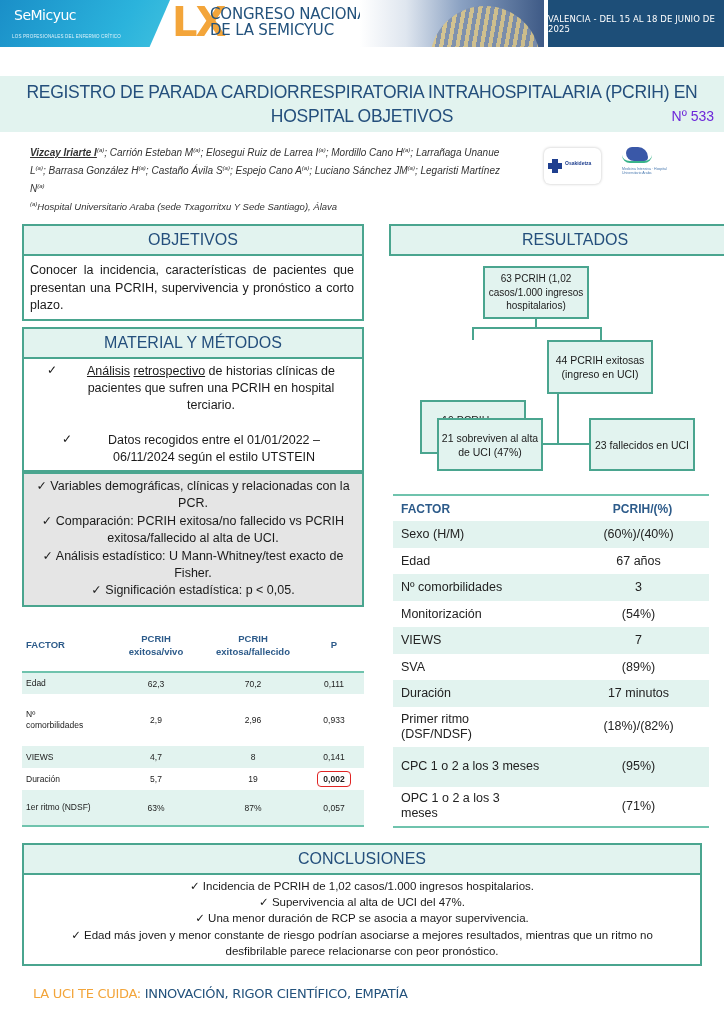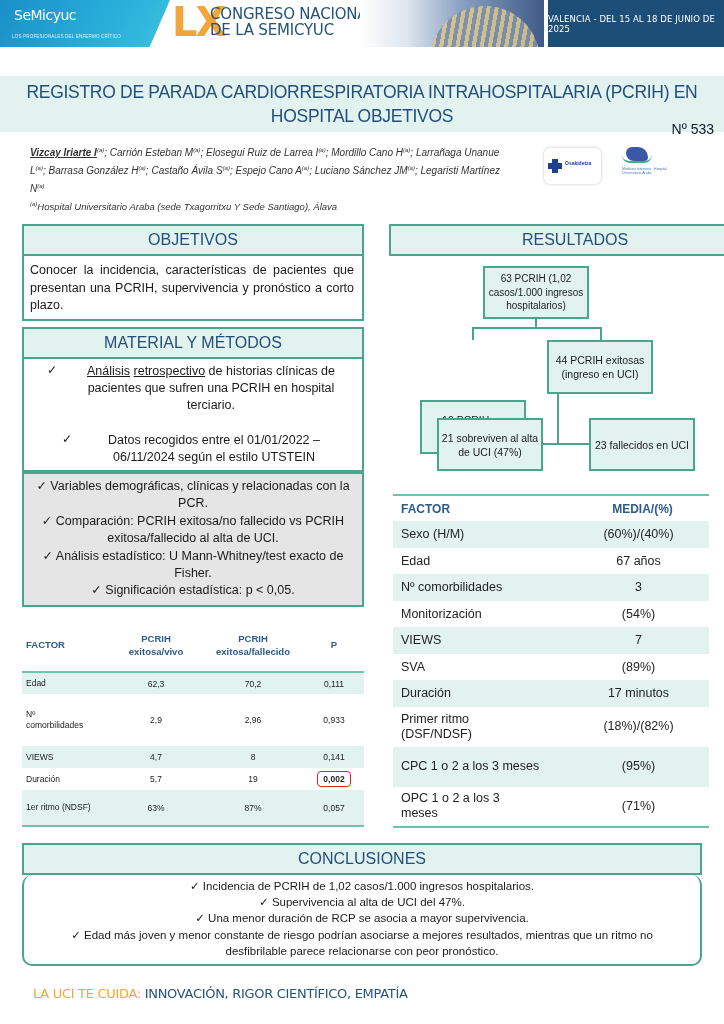--- a/index.html
+++ b/index.html
@@ -14,21 +14,21 @@
   .banner-mid { flex: 1; position: relative; background: #ffffff; }
   .lx { position: absolute; left: 2px; top: 2px; font-size: 40px; font-weight: bold; color: #f3a53a; font-family: "DejaVu Sans", sans-serif; letter-spacing: -2px; line-height: 40px; }
   .congreso { position: absolute; left: 40px; top: 6px; font-size: 15px; line-height: 16px; color: #23527c; font-family: "DejaVu Sans", sans-serif; letter-spacing: -0.2px; }
   .banner-photo { position: absolute; left: 190px; top: 0; width: 184px; height: 47px; background: linear-gradient(90deg, #ffffff 0%, #dfe6ef 25%, #8aa1c2 55%, #3e5a86 100%); overflow: hidden; }
   .dome { position: absolute; left: 70px; top: 6px; width: 110px; height: 70px; border-radius: 60px 60px 0 0; background: repeating-linear-gradient(100deg, #d9c58a 0 4px, #7d8fab 4px 8px); opacity: 0.9; }
   .banner-right { width: 176px; background: #1d4e78; color: #ffffff; display: flex; align-items: center; justify-content: center; font-size: 8.5px; letter-spacing: 0.1px; font-family: "DejaVu Sans", sans-serif; }
 
   
   .title-band { position: absolute; left: 0; top: 76px; width: 724px; height: 56px; background: #e2f3ef; }
   .title { position: absolute; left: 10px; top: 80px; width: 704px; text-align: center; color: #244f7c; font-size: 17.5px; line-height: 24px; letter-spacing: -0.3px; }
-  .num { position: absolute; right: 10px; top: 108px; color: #0f172a; font-size: 14px; margin-top: 13px; }
+  .num { position: absolute; right: 10px; top: 108px; color: #6d28d9; font-size: 14px; }
 
   
   .authors { position: absolute; left: 30px; top: 143px; width: 470px; font-size: 10px; line-height: 14.5px; font-style: italic; color: #333; }
   .authors .first { font-weight: bold; text-decoration: underline; }
   .authors sup { font-size: 6px; }
   .affil { position: absolute; left: 30px; top: 201px; font-size: 9.5px; font-style: italic; color: #333; }
   .affil sup { font-size: 6px; }
 
   .logo-osak { position: absolute; left: 544px; top: 148px; width: 57px; height: 36px; background: #fff; border-radius: 6px; box-shadow: 0 0 3px rgba(0,0,0,0.25); display: flex; align-items: center; padding-left: 4px; }
   .osak-cross { width: 14px; height: 14px; position: relative; }
@@ -255,21 +255,21 @@
 <div class="fbox" style="left:589px; top:418px; width:106px; height:53px;">23 fallecidos en UCI</div>
 
 <table class="rtable">
   <colgroup>
       <col style="width:175px">
       <col style="width:141px">
     </colgroup>
   <tbody>
       <tr class="top">
     <th>FACTOR</th>
-    <th class="v">MEDIA/(%)</th>
+    <th class="v">PCRIH/(%)</th>
   </tr>
   <tr class="shade">
         <td>Sexo (H/M)</td>
         <td class="v">(60%)/(40%)</td>
       </tr>
   <tr>
         <td>Edad</td>
         <td class="v">67 años</td>
       </tr>
   <tr class="shade">
@@ -307,21 +307,21 @@
         <td>
           <div>OPC 1 o 2 a los 3</div>
           <div>meses</div>
         </td>
         <td class="v">(71%)</td>
       </tr>
 </tbody>
   </table>
 
 <div class="sec-head" style="left:22px; top:843px; width:680px; height:32px;">CONCLUSIONES</div>
-<div class="sec-body conc-body" style="left:22px; top:875px; width:680px; height:91px; padding:3px 20px 0 20px;border-radius:10px;">
+<div class="sec-body conc-body" style="left:22px; top:875px; width:680px; height:91px; padding:3px 20px 0 20px;">
   <p>✓    Incidencia de PCRIH de 1,02 casos/1.000 ingresos hospitalarios.</p>
   <p>✓    Supervivencia al alta de UCI del 47%.</p>
   <p>✓    Una menor duración de RCP se asocia a mayor supervivencia.</p>
   <p>✓    Edad más joven y menor constante de riesgo podrían asociarse a mejores resultados, mientras que un ritmo no desfibrilable parece relacionarse con peor pronóstico.</p>
 </div>
 
 <div class="footer">
   <span class="a">LA UCI TE CUIDA:</span><span class="b"> INNOVACIÓN, RIGOR CIENTÍFICO, EMPATÍA</span>
 </div>
 

